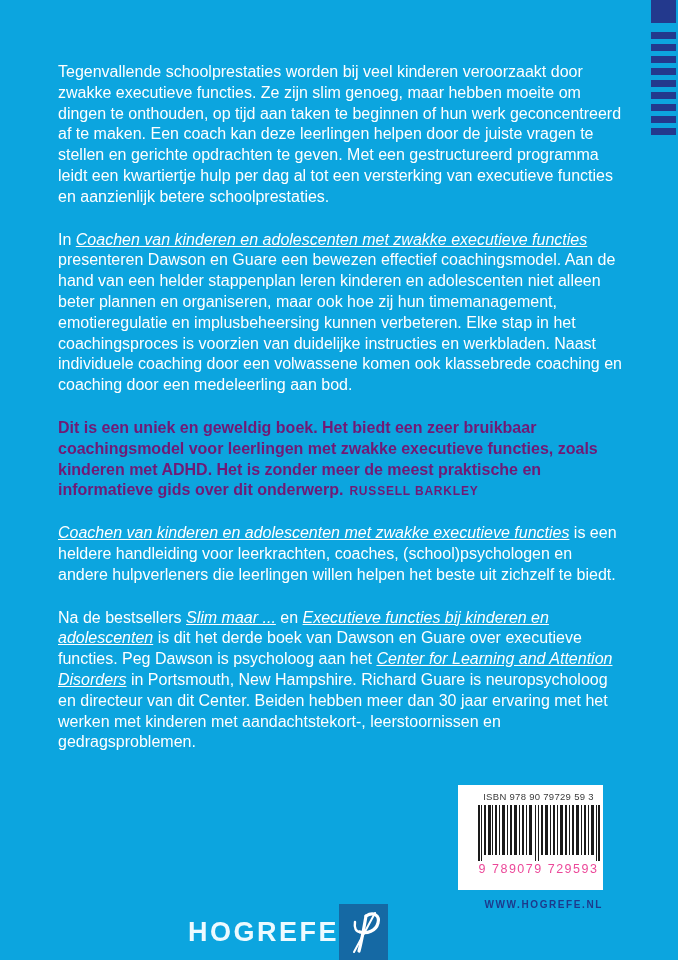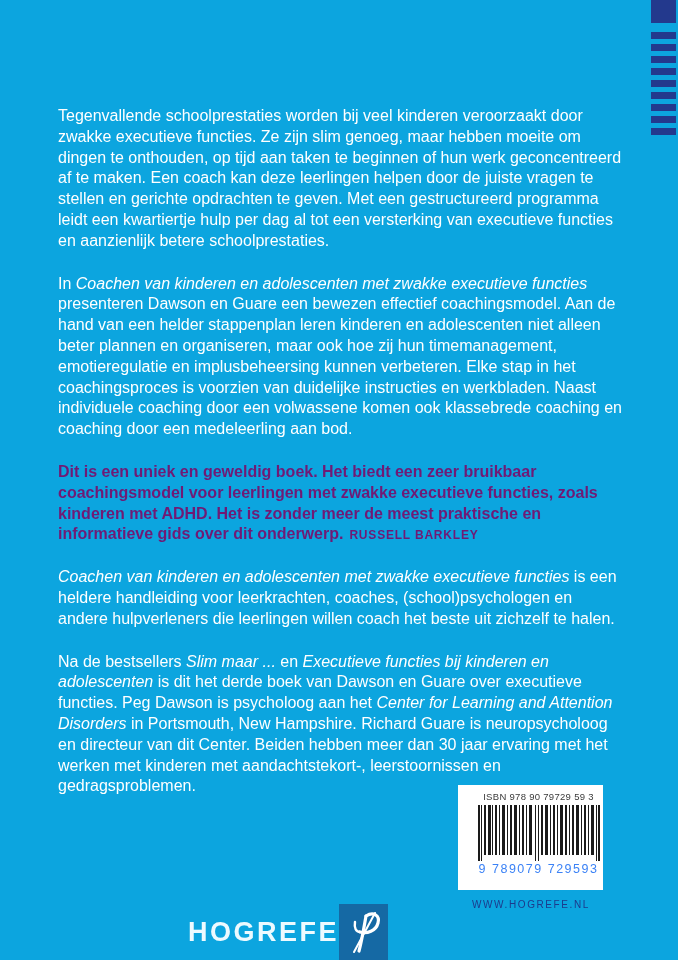--- a/index.html
+++ b/index.html
@@ -32,24 +32,23 @@
 
   
   .content {
     position: absolute;
     left: 58px;
     top: 62px;
     width: 566px;
     color: #ffffff;
     font-size: 16px;
     line-height: 1.3;
-    margin-top: 44px;
   }
   .content p { margin: 0 0 22px 0; }
-  .content .i { font-style: italic; }
+  .content .i { font-style: italic; text-decoration: underline; }
   .quote {
     color: #701a75;
     font-weight: bold;
   }
   .quote .attr {
     font-size: 12px;
     letter-spacing: 0.8px;
     margin-left: 6px;
   }
 
@@ -71,33 +70,33 @@
   .isbn {
     font-size: 9.5px;
     color: #3a3a3a;
     letter-spacing: 0.3px;
     margin-bottom: 3px;
     white-space: nowrap;
   }
   .bars { display: block; }
   .digits {
     font-size: 12.5px;
-    color: #3b82f6;
+    color: #ec4899;
     letter-spacing: 1.5px;
     margin-top: 1px;
     white-space: nowrap;
   }
   .website {
     position: absolute;
     top: 899px;
-    left: 472px;
+    left: 458px;
     width: 145px;
-    text-align: left;
+    text-align: right;
     color: #1D3A8C;
-    font-weight: normal;
+    font-weight: bold;
     font-size: 10px;
     letter-spacing: 1.6px;
     white-space: nowrap;
   }
 
   
   .footer-logo {
     position: absolute;
     left: 188px;
     top: 904px;
@@ -135,21 +134,21 @@
     <div class="deco-stripe"></div>
     <div class="deco-stripe"></div>
     <div class="deco-stripe"></div>
     <div class="deco-stripe"></div>
   </div>
 
   <div class="content">
     <p><span>Tegenvallende schoolprestaties worden bij veel kinderen veroorzaakt door zwakke executieve functies. Ze zijn slim genoeg, maar hebben moeite om dingen te onthouden, op tijd aan taken te beginnen of hun werk geconcentreerd af te maken. Een coach kan deze leerlingen helpen door de juiste vragen te stellen en gerichte opdrachten te geven. Met een gestructureerd programma leidt een kwartiertje hulp per dag al tot een versterking van executieve functies en aanzienlijk betere schoolprestaties.</span></p>
     <p><span>In </span><span class="i">Coachen van kinderen en adolescenten met zwakke executieve functies</span><span> presenteren Dawson en Guare een bewezen effectief coachingsmodel. Aan de hand van een helder stappenplan leren kinderen en adolescenten niet alleen beter plannen en organiseren, maar ook hoe zij hun timemanagement, emotieregulatie en implusbeheersing kunnen verbeteren. Elke stap in het coachingsproces is voorzien van duidelijke instructies en werkbladen. Naast individuele coaching door een volwassene komen ook klassebrede coaching en coaching door een medeleerling aan bod.</span></p>
     <p class="quote"><span>Dit is een uniek en geweldig boek. Het biedt een zeer bruikbaar coachingsmodel voor leerlingen met zwakke executieve functies, zoals kinderen met ADHD. Het is zonder meer de meest praktische en informatieve gids over dit onderwerp.</span><span class="attr">RUSSELL BARKLEY</span></p>
-    <p><span class="i">Coachen van kinderen en adolescenten met zwakke executieve functies</span><span> is een heldere handleiding voor leerkrachten, coaches, (school)psychologen en andere hulpverleners die leerlingen willen coach het beste uit zichzelf te halen.</span></p>
+    <p><span class="i">Coachen van kinderen en adolescenten met zwakke executieve functies</span><span> is een heldere handleiding voor leerkrachten, coaches, (school)psychologen en andere hulpverleners die leerlingen willen helpen het beste uit zichzelf te biedt.</span></p>
     <p><span>Na de bestsellers </span><span class="i">Slim maar ...</span><span> en </span><span class="i">Executieve functies bij kinderen en adolescenten</span><span> is dit het derde boek van Dawson en Guare over executieve functies. Peg Dawson is psycholoog aan het </span><span class="i">Center for Learning and Attention Disorders</span><span> in Portsmouth, New Hampshire. Richard Guare is neuropsycholoog en directeur van dit Center. Beiden hebben meer dan 30 jaar ervaring met het werken met kinderen met aandachtstekort-, leerstoornissen en gedragsproblemen.</span></p>
   </div>
 
   <div class="barcode-box">
     <div class="isbn">ISBN 978 90 79729 59 3</div>
     <svg class="bars" width="122" height="56" viewBox="0 0 122 56">
       <g fill="#1a1a1a">
         <rect x="0" y="0" width="2" height="56"></rect>
         <rect x="3" y="0" width="1" height="56"></rect>
         <rect x="6" y="0" width="2" height="50"></rect>

